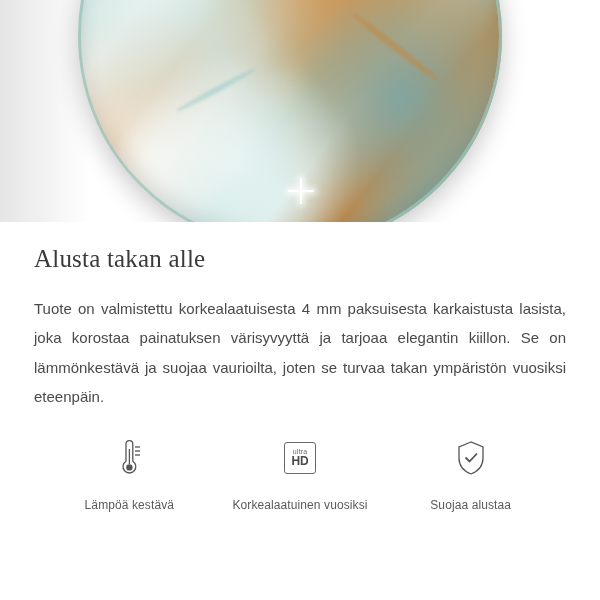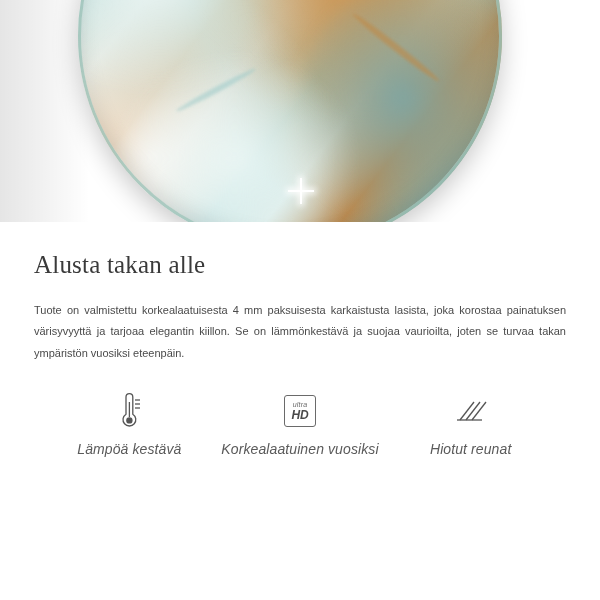--- a/index.html
+++ b/index.html
@@ -133,66 +133,65 @@
     width: 90px; height: 222px;
     background: linear-gradient(90deg, rgba(0,0,0,0.10), rgba(0,0,0,0));
   }
 
   
   .content {
     padding: 0 34px;
     box-sizing: border-box;
   }
   .headline {
-    margin-top: 26px;
+    margin-top: 20px;
     font-family: "Liberation Serif", serif;
     font-size: 25px;
     line-height: 1.32;
     color: #3a3a3a;
     font-weight: 400;
     letter-spacing: 0.2px;
   }
   .headline .line2 {
     display: block;
   }
   .body-copy {
     margin-top: 19px;
-    font-size: 11px;
+    font-size: 15px;
     line-height: 1.95;
     color: #4a4a4a;
     max-width: 534px;
     text-align: justify;
     text-justify: inter-word;
   }
 
   
   .features {
     margin-top: 26px;
     display: grid;
     grid-template-columns: repeat(3, 1fr);
     row-gap: 14px;
     padding: 0 10px;
   }
   .feature {
     display: flex;
     flex-direction: column;
     align-items: center;
     justify-content: flex-end;
-    font-style: italic;
   }
   .feature-icon {
     height: 42px;
     display: flex;
     align-items: center;
     justify-content: center;
     color: #555;
   }
   .feature-label {
-    margin-top: 9px;
-    font-size: 14px;
+    margin-top: 19px;
+    font-size: 12px;
     color: #5a5a5a;
     text-align: center;
     letter-spacing: 0.1px;
   }
   .ultrahd-box {
     border: 1.4px solid #6a6a6a;
     border-radius: 3px;
     width: 30px;
     height: 30px;
     display: flex;
@@ -259,29 +258,27 @@
     <div class="feature">
       <div class="feature-icon">
         <div class="ultrahd-box">
           <span class="ultrahd-top">ultra</span>
           <span class="ultrahd-bottom">HD</span>
         </div>
       </div>
       <div class="feature-label">Korkealaatuinen vuosiksi</div>
     </div>
 
-
-
     <div class="feature">
       <div class="feature-icon">
-        <svg width="40" height="34" viewBox="0 0 40 34" fill="none" stroke="#555" stroke-width="1.3">
-          <line x1="9" y1="26" x2="23" y2="8"></line>
-          <line x1="15" y1="26" x2="29" y2="8"></line>
-          <line x1="21" y1="26" x2="35" y2="8"></line>
-          <line x1="6" y1="26" x2="31" y2="26"></line>
+        <svg width="34" height="40" viewBox="0 0 34 40" fill="none" stroke="#555" stroke-width="1.3">
+          <path d="M17 4 5 9v11c0 8 5.6 13.5 12 16 6.4-2.5 12-8 12-16V9Z"></path>
+          <path d="M11.5 19.5l4 4 7.5-8" stroke-width="1.8"></path>
         </svg>
       </div>
-      <div class="feature-label">Hiotut reunat</div>
+      <div class="feature-label">Suojaa alustaa</div>
     </div>
+
+
 
 
   </div>
 </div>
 
 </body></html>

